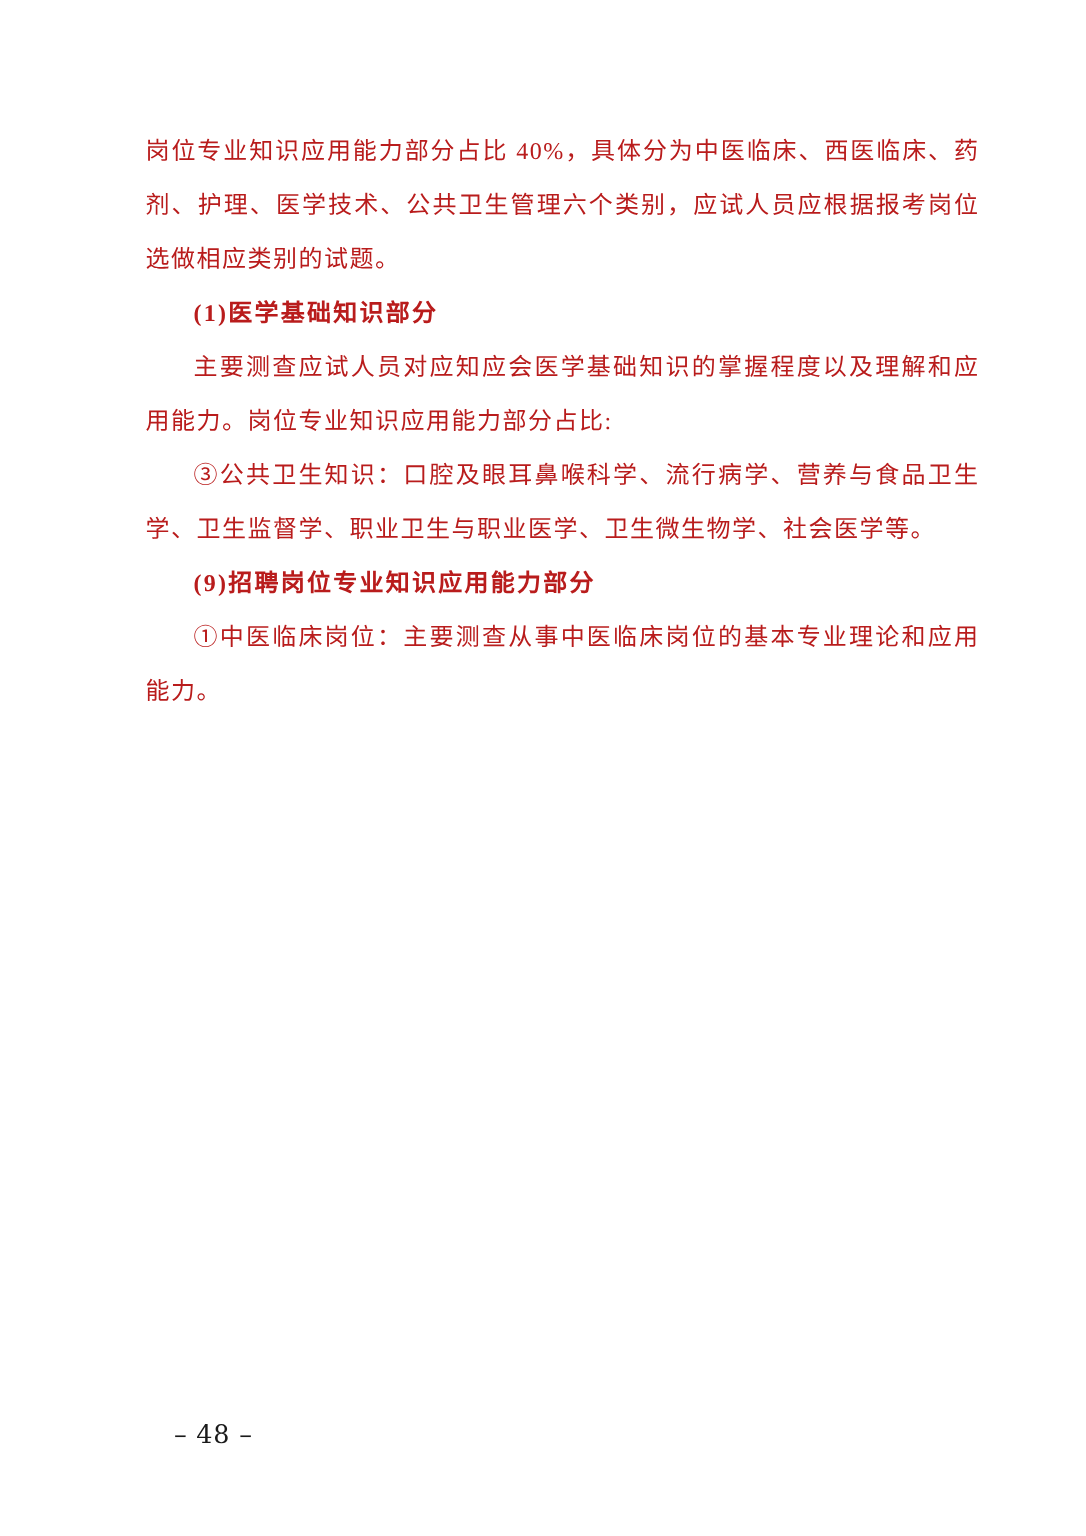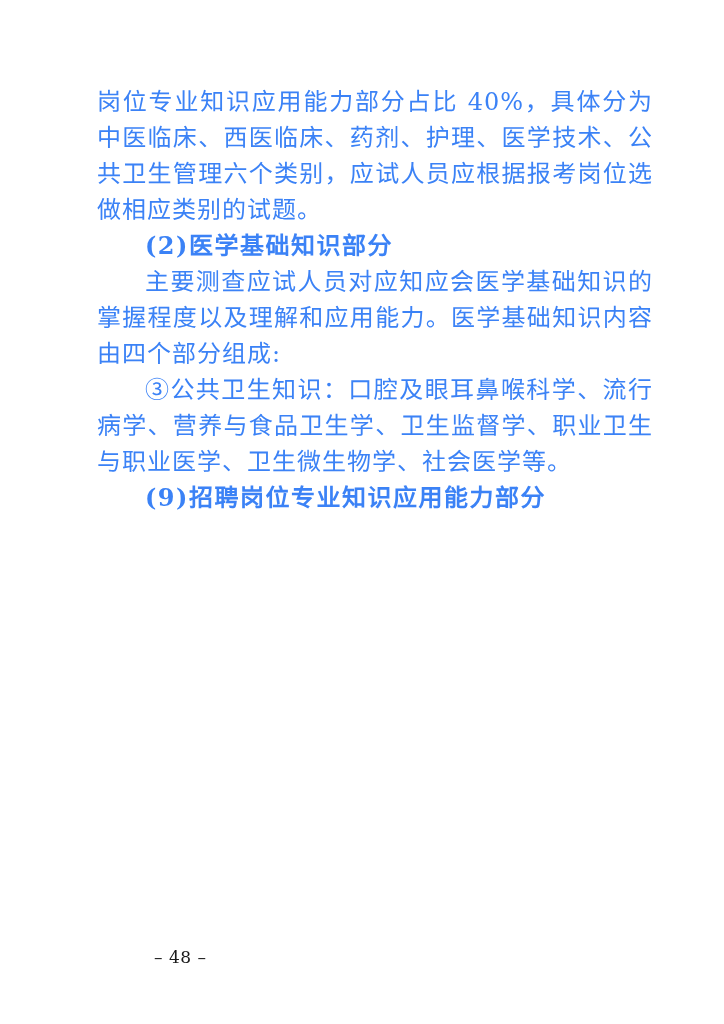--- a/index.html
+++ b/index.html
@@ -17,26 +17,27 @@
     width: 724px;
     height: 1024px;
     background: #ffffff;
     overflow: hidden;
   }
   .doc-body {
     position: absolute;
     left: 97px;
     top: 84px;
     width: 556px;
-    color: #3b82f6;
-    font-size: 24px;
+    color: #b91c1c;
+    font-size: 16px;
     line-height: 36px;
     text-align: justify;
     text-justify: inter-character;
     letter-spacing: 1px;
+    font-family: Liberation Serif, serif;
   }
   .para {
     margin: 0;
     padding: 0;
     text-indent: 2em;
   }
   .para.no-indent {
     text-indent: 0;
   }
   .para.heading {
@@ -44,28 +45,28 @@
     letter-spacing: 1.5px;
   }
   .page-footer {
     position: absolute;
     left: 116px;
     top: 946px;
     font-size: 17px;
     line-height: 22px;
     color: #1a1a1a;
     letter-spacing: 0.5px;
-    margin-left: 38px;
   }
 </style>
 </head>
 <body>
 
 <div class="page">
   <div class="doc-body">
       <p class="para no-indent">岗位专业知识应用能力部分占比 40%，具体分为中医临床、西医临床、药剂、护理、医学技术、公共卫生管理六个类别，应试人员应根据报考岗位选做相应类别的试题。</p>
-      <p class="para heading">(2)医学基础知识部分</p>
-      <p class="para">主要测查应试人员对应知应会医学基础知识的掌握程度以及理解和应用能力。医学基础知识内容由四个部分组成:</p>
+      <p class="para heading">(1)医学基础知识部分</p>
+      <p class="para">主要测查应试人员对应知应会医学基础知识的掌握程度以及理解和应用能力。岗位专业知识应用能力部分占比:</p>
       <p class="para">③公共卫生知识：口腔及眼耳鼻喉科学、流行病学、营养与食品卫生学、卫生监督学、职业卫生与职业医学、卫生微生物学、社会医学等。</p>
       <p class="para heading">(9)招聘岗位专业知识应用能力部分</p>
+      <p class="para">①中医临床岗位：主要测查从事中医临床岗位的基本专业理论和应用能力。</p>
     </div>
   <div class="page-footer">– 48 –</div>
 </div>
 
 </body></html>

